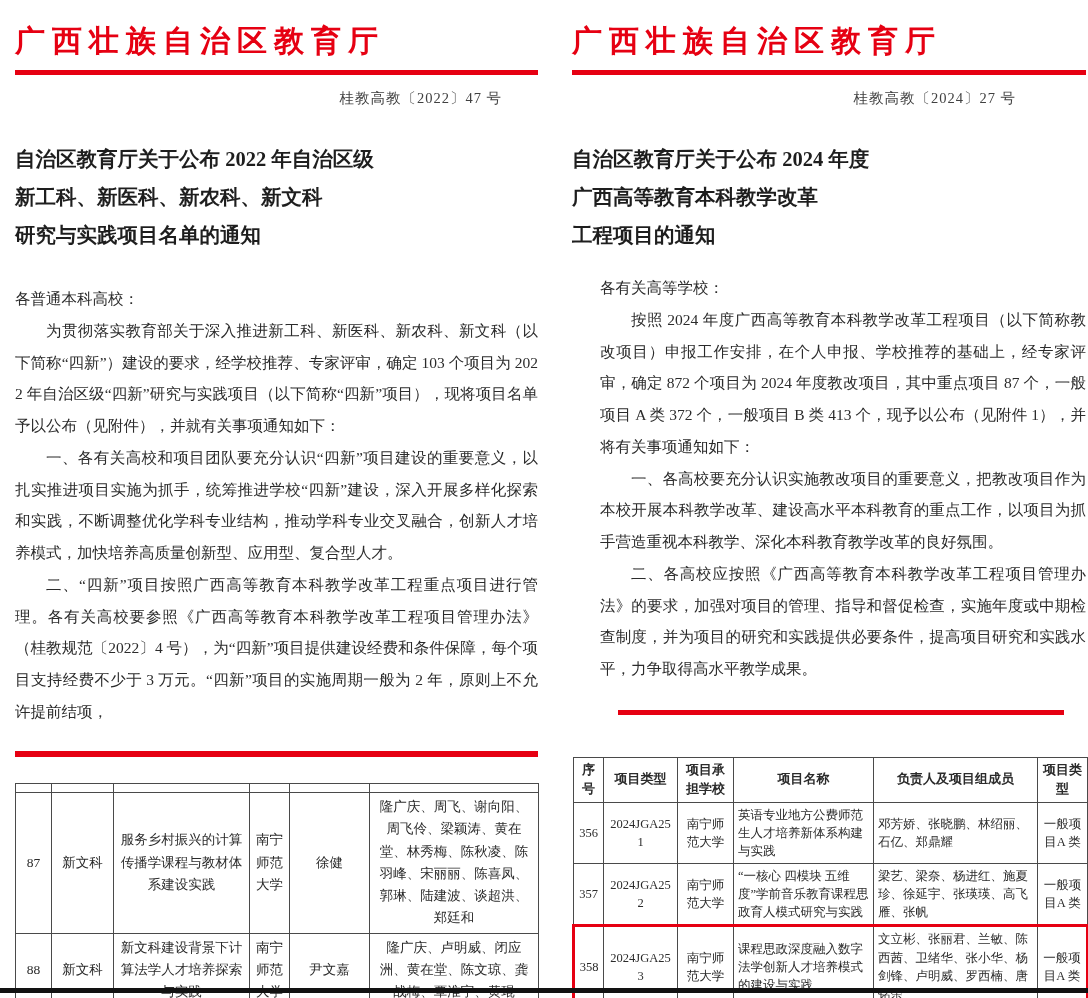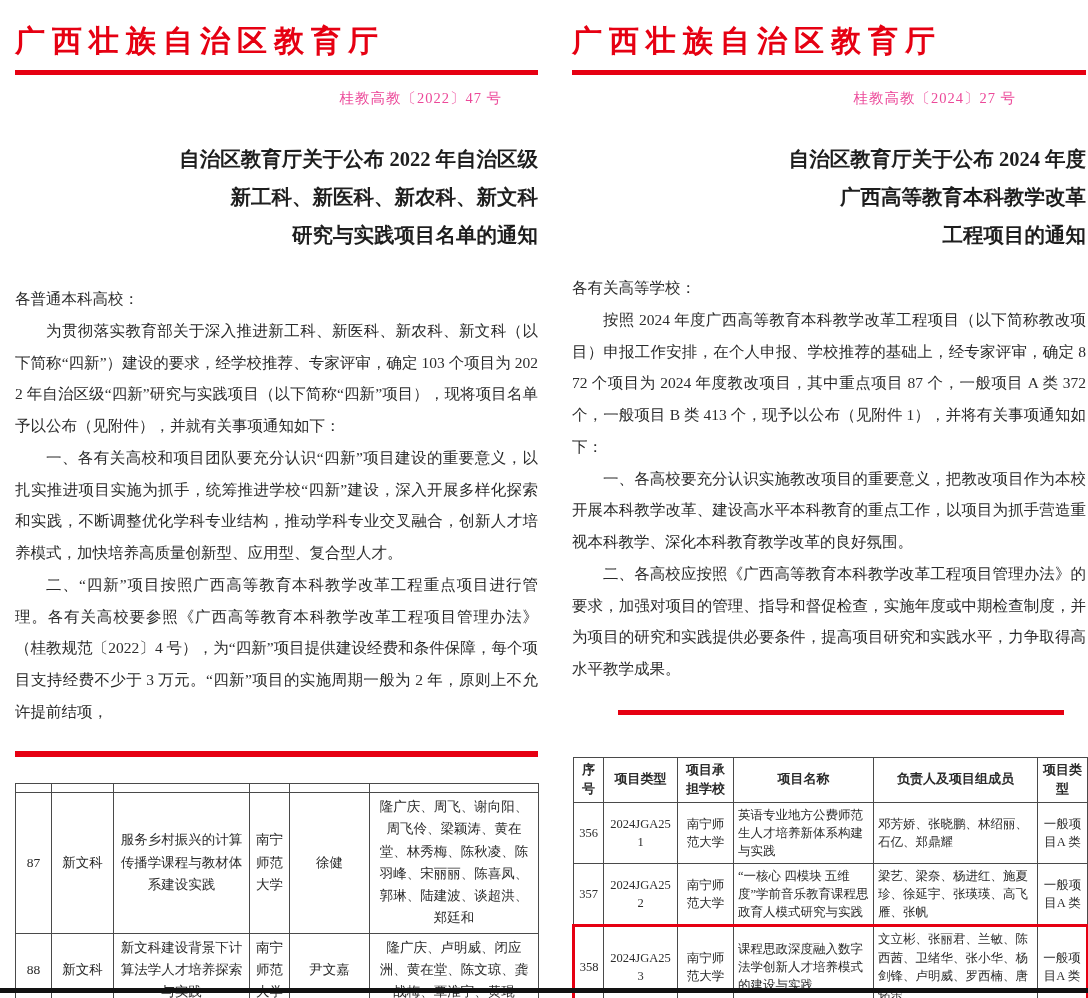--- a/index.html
+++ b/index.html
@@ -10,33 +10,33 @@
   }
   .page { position:absolute; top:20px; }
   .page-left  { left:15px;  width:523px; }
   .page-right { left:572px; width:514px; }
 
   .org-title {
     color:#e60012; font-weight:bold;
     font-size:30px; letter-spacing:7px; line-height:42px; white-space:nowrap;
   }
   .header-rule { height:5px; background:#e60012; margin-top:8px; }
-  .doc-number { margin-top:14px; font-size:14.5px; color:#ec4899; text-align:right; letter-spacing:1px; }
+  .doc-number { margin-top:14px; font-size:14.5px; color:#404040; text-align:right; letter-spacing:1px; }
   .page-left  .doc-number { padding-right:36px; }
   .page-right .doc-number { padding-right:70px;font-family:Liberation Serif, serif; }
 
   .notice-title {
-    margin-top:32px; text-align:right; font-weight:bold;
+    margin-top:32px; text-align:left; font-weight:bold;
     font-size:20.5px; line-height:38px; color:#1e1e1e;
   }
   .page-right .notice-title { }
 
   .body-text { margin-top:29px; overflow:hidden; font-size:15.5px; line-height:2.05; text-align:justify; word-break:break-all; }
   .page-left  .body-text { height:452px; }
-  .page-right .body-text { margin-top:18px; height:420px; }
+  .page-right .body-text { margin-top:18px; height:420px;margin-left:28px; }
   .body-text p { text-indent:2em; }
   .body-text p.salutation { text-indent:0; }
 
   .red-divider { height:6px; background:#e60012; }
   .page-left  .red-divider { margin-top:16px; }
   .page-right .red-divider { margin-top:18px; height:5px; margin-left:46px; margin-right:22px; }
 
   table { border-collapse:collapse; width:100%; table-layout:fixed; }
   td, th { border:1px solid #4a4a4a; vertical-align:middle; word-break:break-all; }
 

